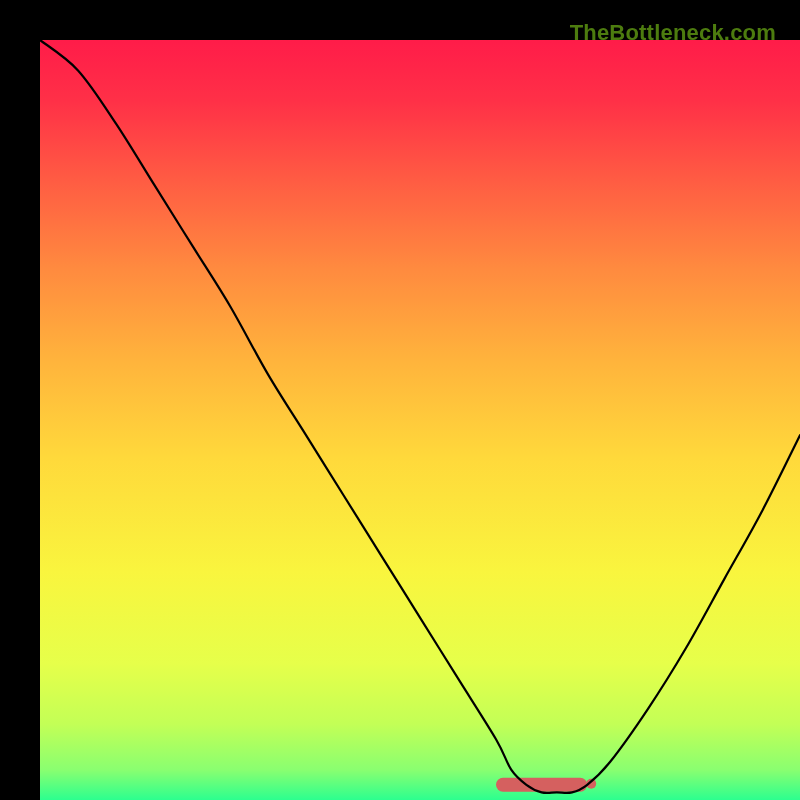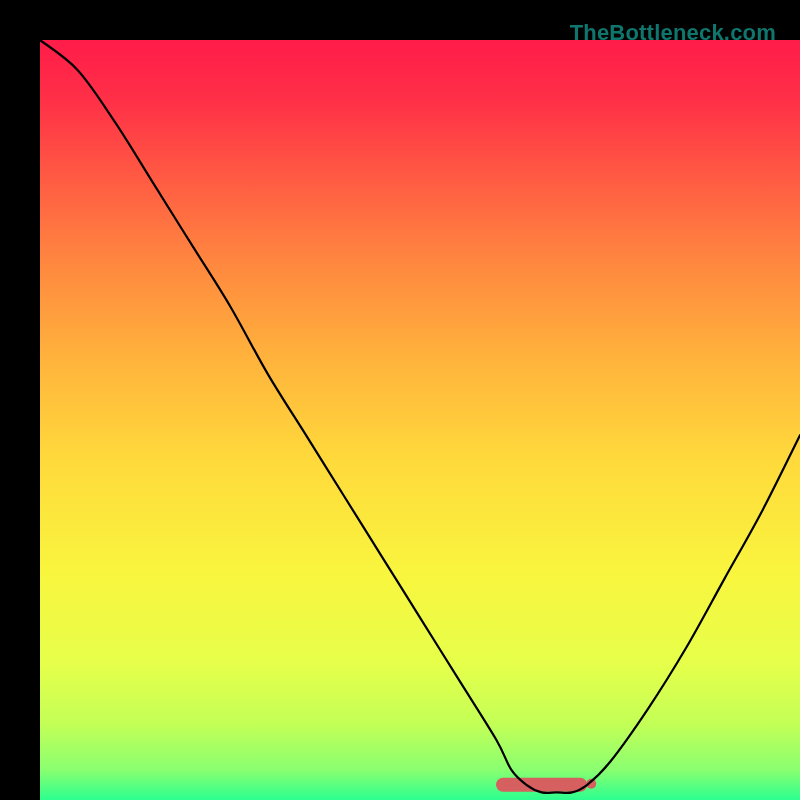--- a/index.html
+++ b/index.html
@@ -27,21 +27,21 @@
     height: 760px;
     overflow: hidden;
   }
   .watermark {
     position: absolute;
     top: 0;
     right: 4px;
     font-family: Arial, Helvetica, sans-serif;
     font-size: 22px;
     font-weight: 600;
-    color: #0f766e;
+    color: #4d7c0f;
     letter-spacing: 0.2px;
     user-select: none;
   }
 </style>
 </head>
 <body>
 
 <div class="frame">
   <div class="plot">
     <svg id="chart-svg" width="760" height="760" viewBox="0 0 760 760">

